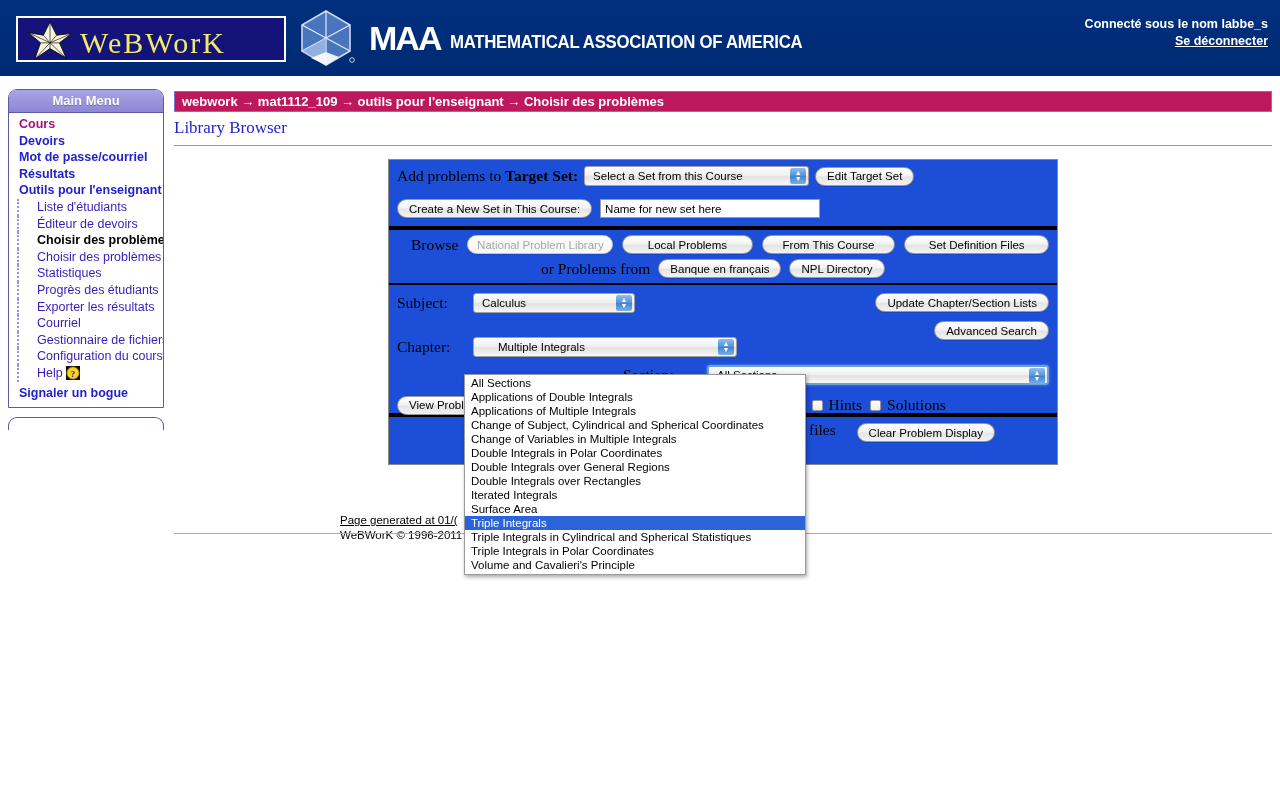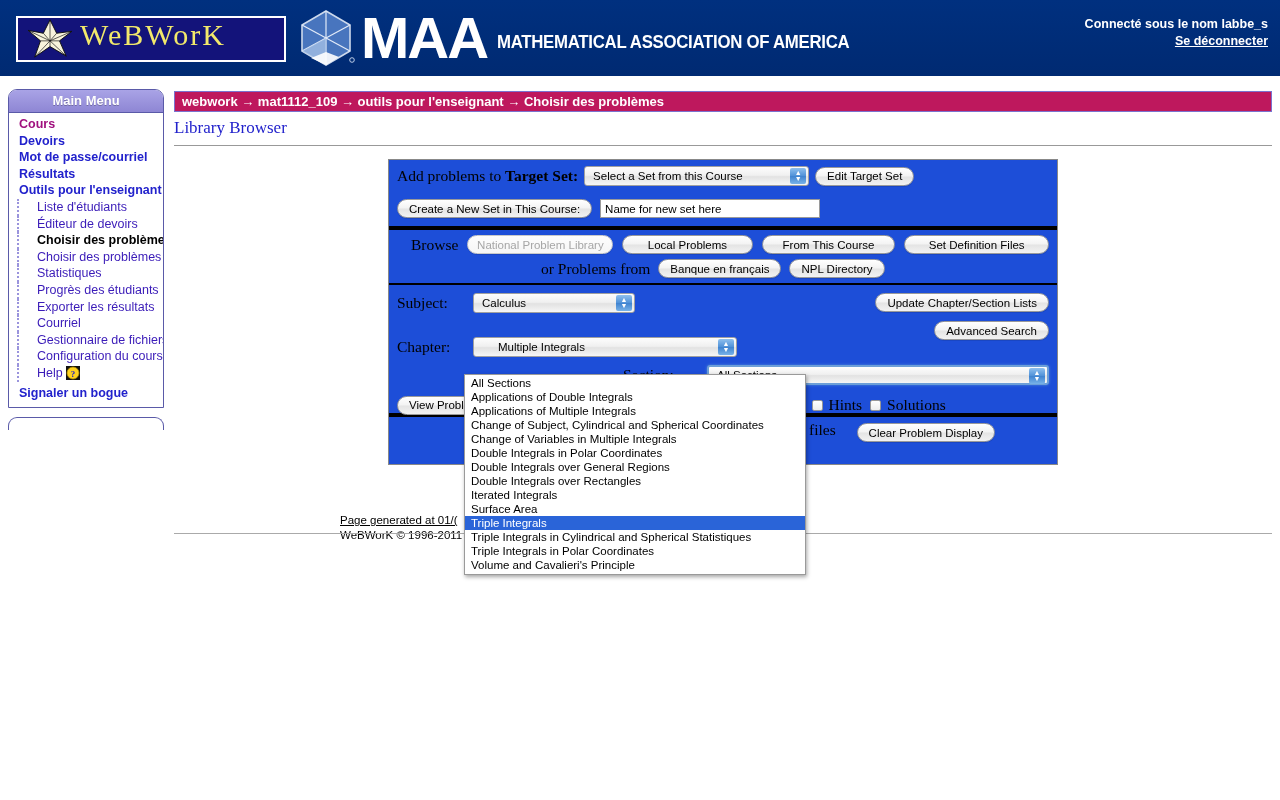--- a/index.html
+++ b/index.html
@@ -17,44 +17,44 @@
     position: absolute; left: 0; top: 0;
     width: 1280px; height: 76px;
     background: #002f87;
     background: linear-gradient(to bottom, #00307f 0%, #002a72 100%);
   }
   #wwlogo {
     position: absolute; left: 16px; top: 16px;
     width: 270px; height: 46px;
     border: 2px solid #ffffff;
     background: #13137a;
-    display: flex; align-items: flex-start;
+    display: flex; align-items: flex-end;
   }
   #ww-star { margin-left: 8px; width: 48px; height: 40px; flex: 0 0 auto; }
   #ww-text {
     color: #f2e96b;
     font-family: "Liberation Serif", serif;
     font-size: 30px;
     letter-spacing: 2px;
     margin-left: 6px;
     font-weight: normal;
   }
   #maa-block {
     position: absolute; left: 295px; top: 8px;
     height: 60px;
     display: flex; align-items: center;
   }
   #maa-icon { width: 62px; height: 60px; }
   #maa-maa {
     color: #ffffff;
     font-family: "Liberation Sans", sans-serif;
     font-weight: bold;
-    font-size: 58px;
+    font-size: 34px;
     letter-spacing: -2px;
-    margin-left: 4px;
+    margin-left: 12px;
     line-height: 46px;
   }
   #maa-sub {
     color: #ffffff;
     font-family: "Liberation Sans", sans-serif;
     font-weight: bold;
     font-size: 17.5px;
     letter-spacing: -0.3px;
     margin-left: 10px;
     margin-top: 9px;

